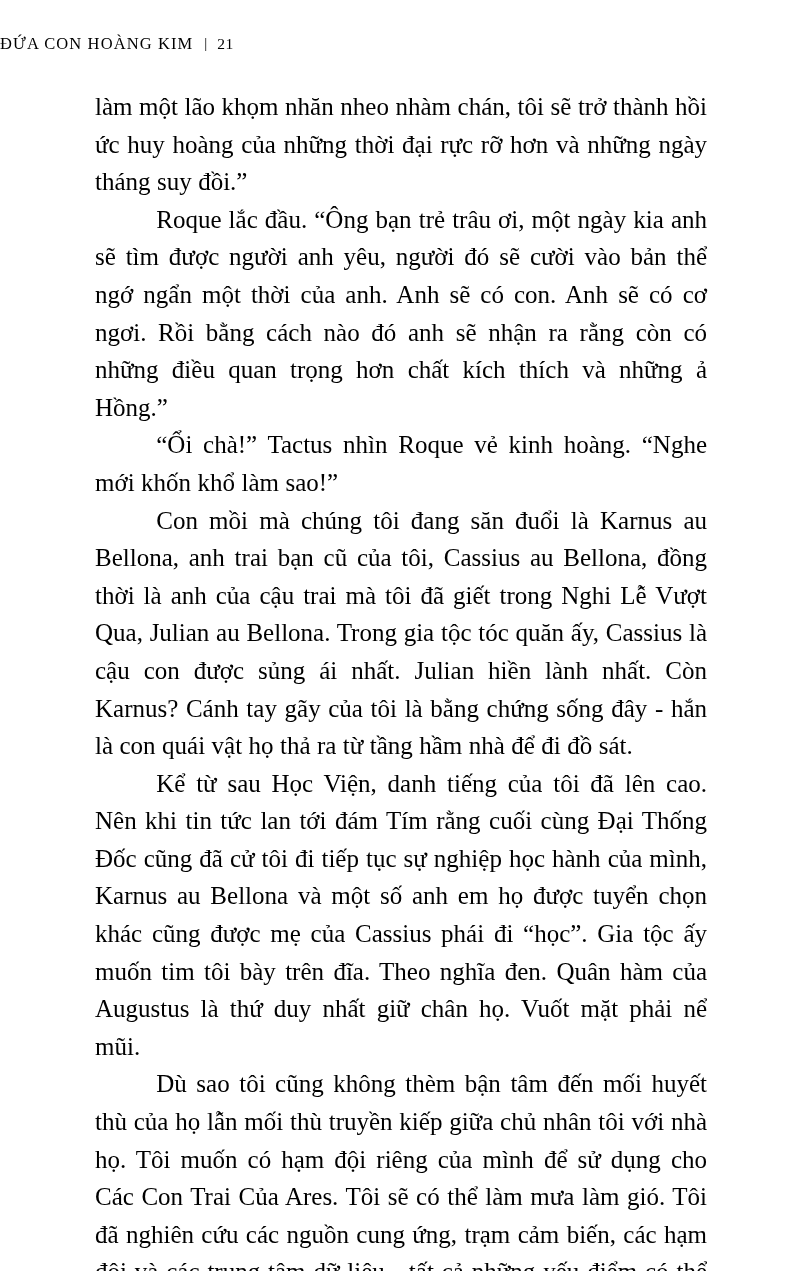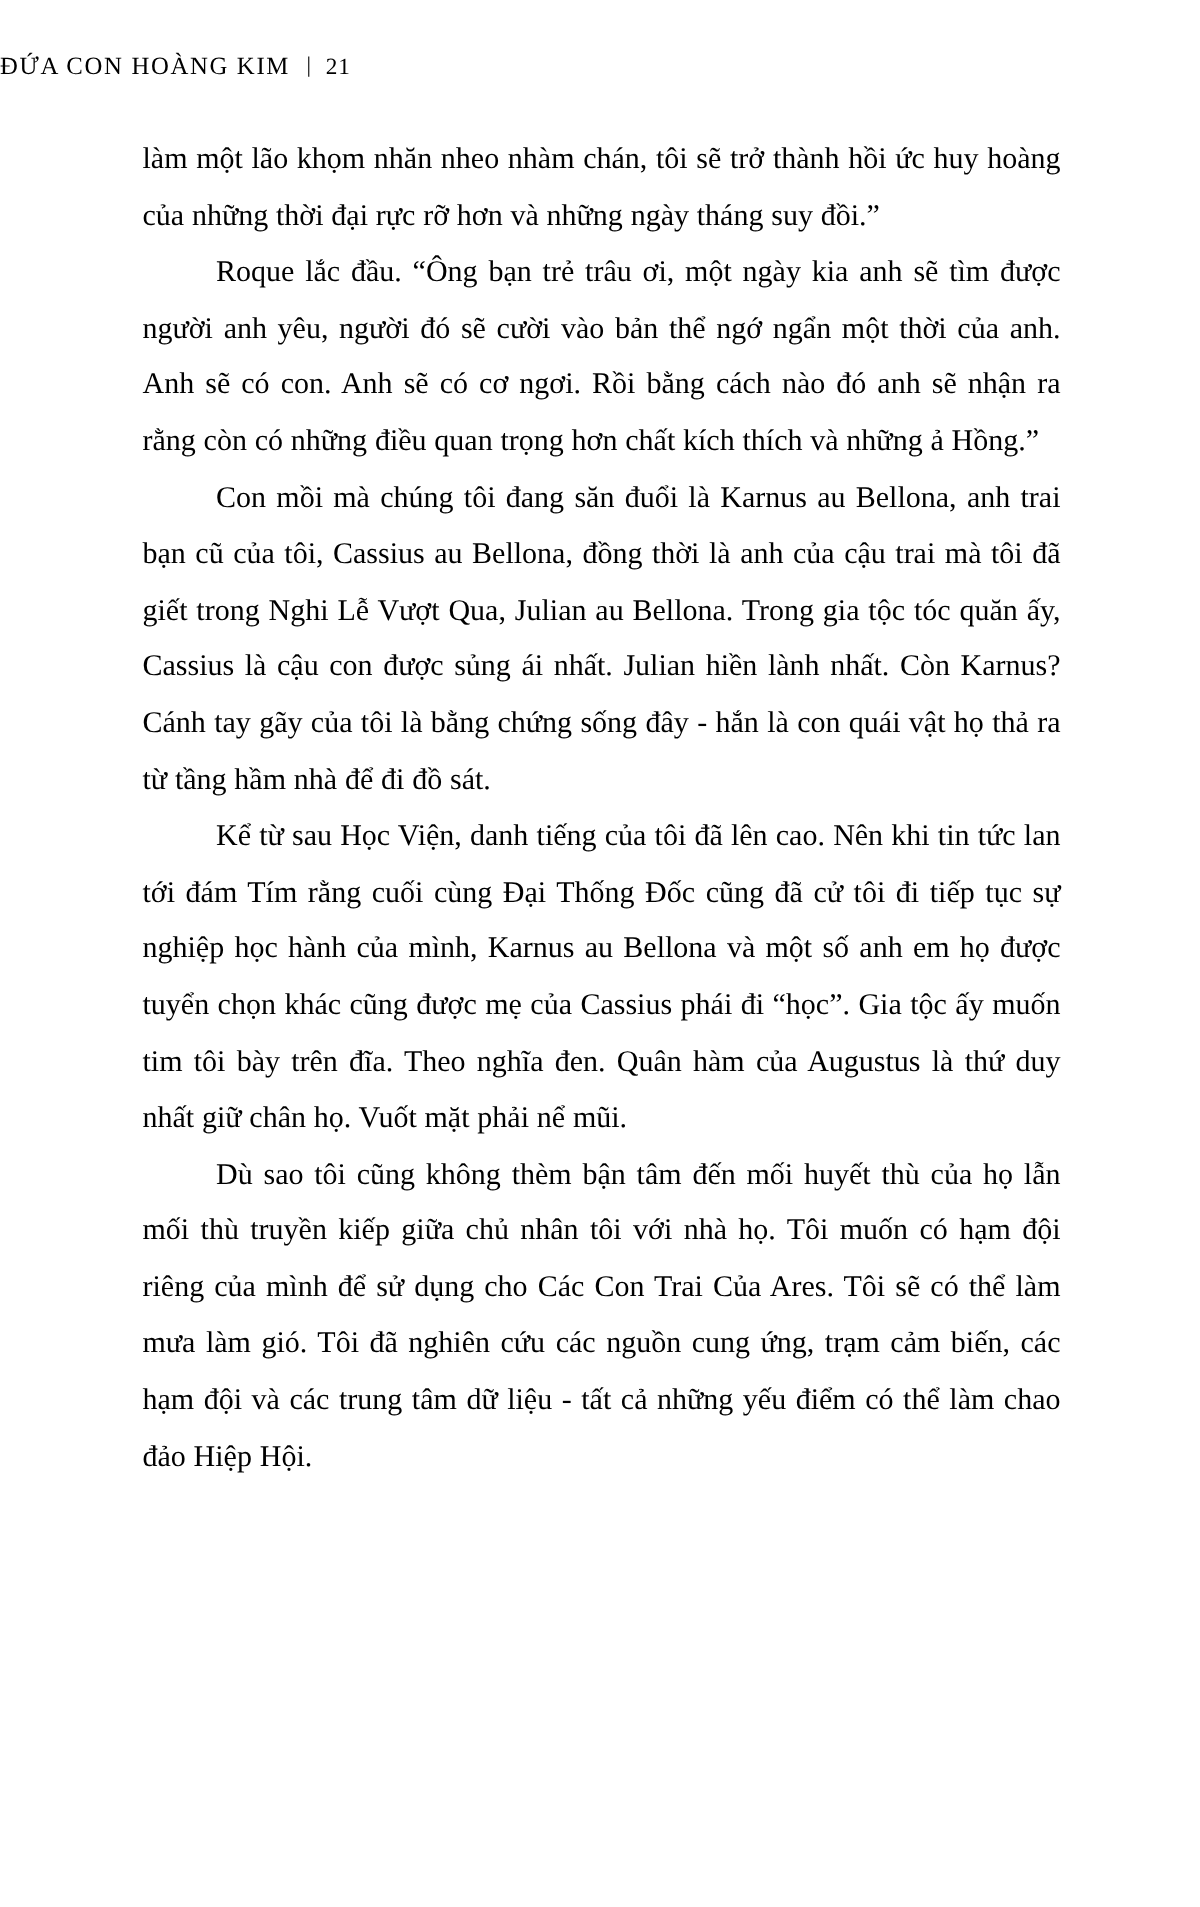--- a/index.html
+++ b/index.html
@@ -52,21 +52,21 @@
   .textblock {
     position: absolute;
     top: 88px;
     left: 95px;
     width: 612px;
   }
   p.para {
     margin: 0;
     text-indent: 2.45em;
     text-align: justify;
-    font-size: 20px;
+    font-size: 25px;
     line-height: 37.6px;
     word-spacing: 0.2px;
     hyphens: none;
     -webkit-hyphens: none;
   }
   p.para.no-indent {
     text-indent: 0;
   }
 </style>
 </head>
@@ -74,18 +74,19 @@
 
 <div class="page">
 
   <div class="running-head">
     <span class="rh-title">Đứa Con Hoàng Kim</span><span class="rh-sep">|</span><span class="rh-page">21</span>
   </div>
 
   <div class="textblock">
       <p class="para no-indent"><span>làm một lão khọm nhăn nheo nhàm chán, tôi sẽ trở thành hồi ức huy hoàng của những thời đại rực rỡ hơn và những ngày tháng suy đồi.”</span></p>
       <p class="para"><span>Roque lắc đầu. “Ông bạn trẻ trâu ơi, một ngày kia anh sẽ tìm được người anh yêu, người đó sẽ cười vào bản thể ngớ ngẩn một thời của anh. Anh sẽ có con. Anh sẽ có cơ ngơi. Rồi bằng cách nào đó anh sẽ nhận ra rằng còn có những điều quan trọng hơn chất kích thích và những ả Hồng.”</span></p>
+      <p class="para"><span>“Ổi chà!” Tactus nhìn Roque vẻ kinh hoàng. “Nghe mới khốn khổ làm sao!”</span></p>
       <p class="para"><span>Con mồi mà chúng tôi đang săn đuổi là Karnus au Bellona, anh trai bạn cũ của tôi, Cassius au Bellona, đồng thời là anh của cậu trai mà tôi đã giết trong Nghi Lễ Vượt Qua, Julian au Bellona. Trong gia tộc tóc quăn ấy, Cassius là cậu con được sủng ái nhất. Julian hiền lành nhất. Còn Karnus? Cánh tay gãy của tôi là bằng chứng sống đây - hắn là con quái vật họ thả ra từ tầng hầm nhà để đi đồ sát.</span></p>
       <p class="para"><span>Kể từ sau Học Viện, danh tiếng của tôi đã lên cao. Nên khi tin tức lan tới đám Tím rằng cuối cùng Đại Thống Đốc cũng đã cử tôi đi tiếp tục sự nghiệp học hành của mình, Karnus au Bellona và một số anh em họ được tuyển chọn khác cũng được mẹ của Cassius phái đi “học”. Gia tộc ấy muốn tim tôi bày trên đĩa. Theo nghĩa đen. Quân hàm của Augustus là thứ duy nhất giữ chân họ. Vuốt mặt phải nể mũi.</span></p>
       <p class="para"><span>Dù sao tôi cũng không thèm bận tâm đến mối huyết thù của họ lẫn mối thù truyền kiếp giữa chủ nhân tôi với nhà họ. Tôi muốn có hạm đội riêng của mình để sử dụng cho Các Con Trai Của Ares. Tôi sẽ có thể làm mưa làm gió. Tôi đã nghiên cứu các nguồn cung ứng, trạm cảm biến, các hạm đội và các trung tâm dữ liệu - tất cả những yếu điểm có thể làm chao đảo Hiệp Hội.</span></p>
     </div>
 
 </div>
 
 </body></html>

